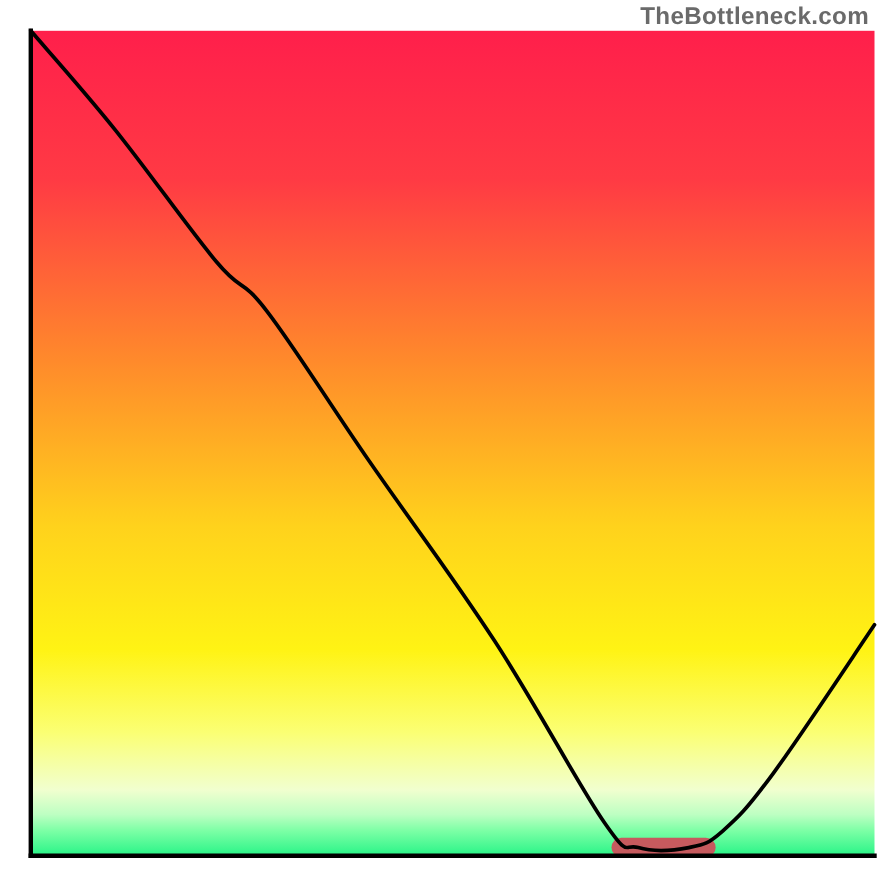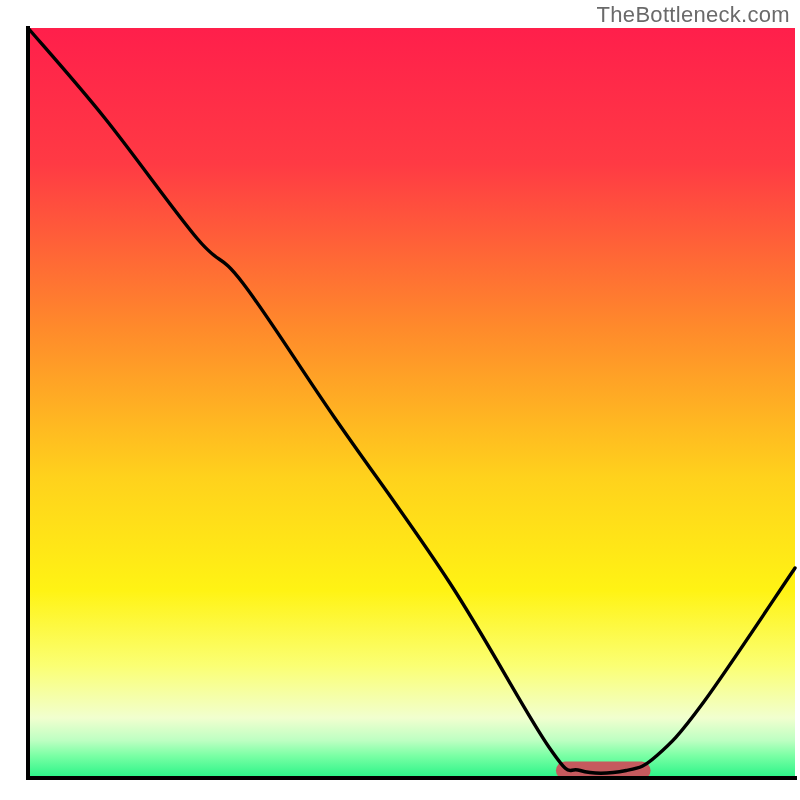--- a/index.html
+++ b/index.html
@@ -14,21 +14,21 @@
   .frame {
     position: relative;
     width: 800px;
     height: 800px;
   }
   .watermark {
     position: absolute;
     top: 2px;
     right: 10px;
     font-size: 22px;
-    font-weight: 400;
+    font-weight: 700;
     color: #6a6a6a;
     letter-spacing: 0.3px;
     user-select: none;
   }
   svg {
     display: block;
   }
 </style>
 </head>
 <body>

